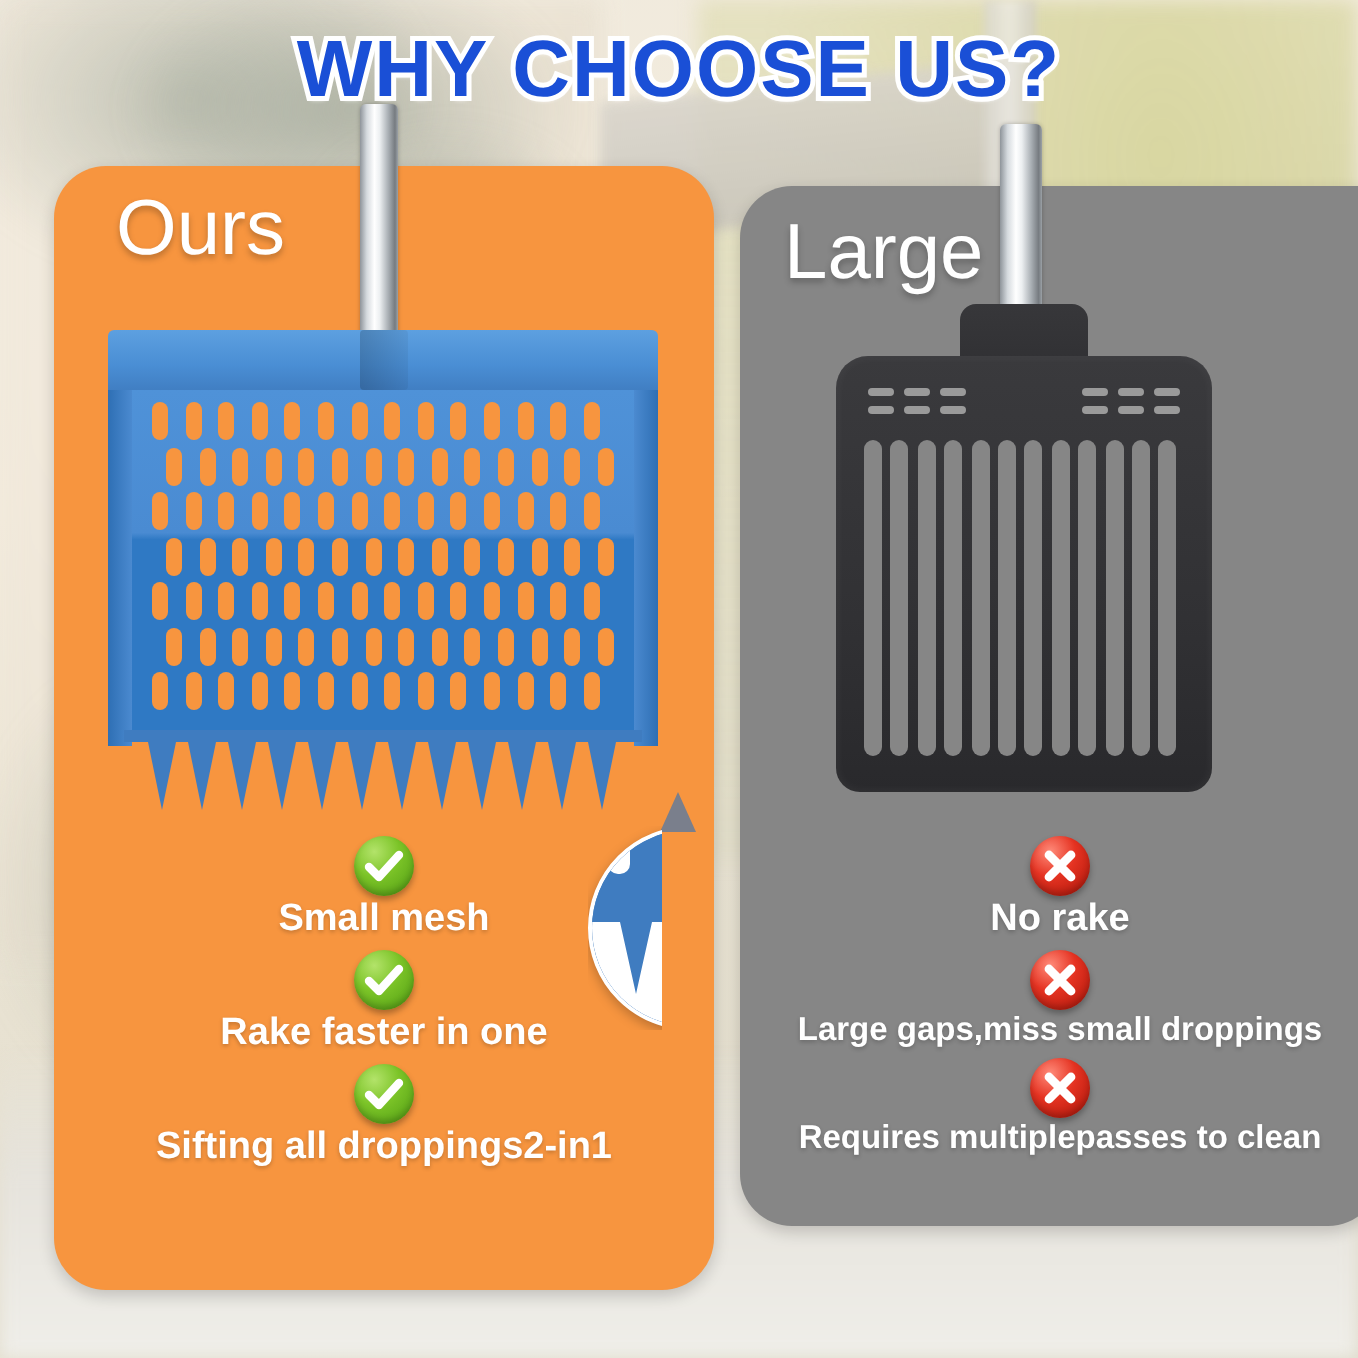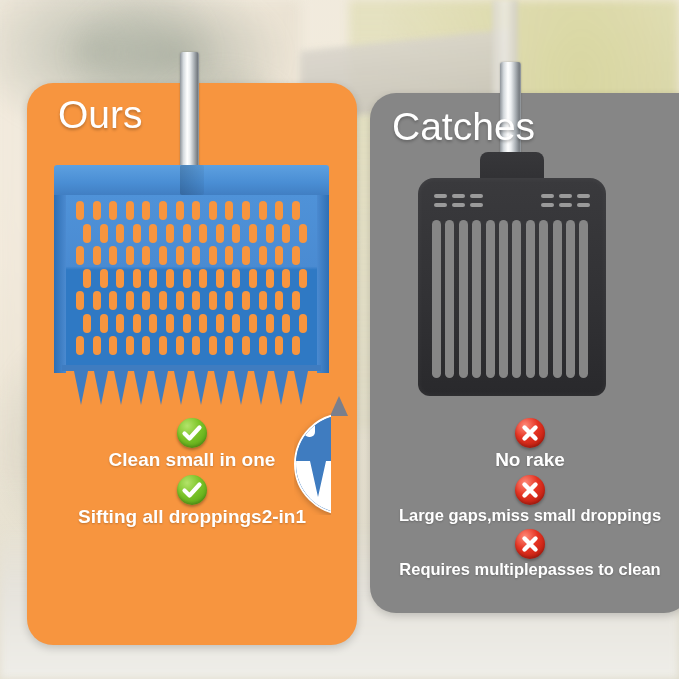--- a/index.html
+++ b/index.html
@@ -144,20 +144,21 @@
     <div class="bg-foliage" style="left:-30px;top:-40px;width:250px;height:180px;background:radial-gradient(ellipse at 50% 50%,rgba(150,160,145,.55),rgba(150,160,145,0) 70%);"></div>
     <div class="bg-foliage" style="left:60px;top:-20px;width:230px;height:150px;background:radial-gradient(ellipse at 50% 50%,rgba(130,142,128,.5),rgba(130,142,128,0) 70%);"></div>
     <div class="bg-foliage" style="left:150px;top:60px;width:150px;height:110px;background:radial-gradient(ellipse at 50% 50%,rgba(140,150,135,.42),rgba(140,150,135,0) 70%);"></div>
     <div class="bg-foliage" style="left:-10px;top:330px;width:160px;height:220px;background:radial-gradient(ellipse at 50% 50%,rgba(160,168,150,.35),rgba(160,168,150,0) 72%);"></div>
 
     <div class="bg-roof"></div>
     <div class="bg-post"></div>
     <div class="bg-ground"></div>
   </div>
 
+  <div class="title">WHY CHOOSE US?</div>
 
   <div class="panel panel-ours"></div>
 
   <div class="pole pole-blue"></div>
   <div class="blue-scoop">
     <div class="blue-top"></div>
     <div class="pole-shadow"></div>
     <div class="blue-body"></div>
     <div class="blue-body-left"></div>
     <div class="blue-body-right"></div>
@@ -294,21 +295,29 @@
 
   <div class="panel-label label-ours">Ours</div>
 
   <div class="bullets bullets-left">
     <div class="bullet">
       <span class="icon-badge icon-ok">
         <svg width="30" height="30" viewBox="0 0 30 30">
             <path d="M7.5,15.5 L12.5,20.5 L22.5,9.5" stroke="#ffffff" stroke-width="4.2" fill="none" stroke-linecap="round" stroke-linejoin="round"></path>
           </svg>
       </span>
-      <div class="bullet-text">Clean small in one</div>
+      <div class="bullet-text">Small mesh</div>
+    </div>
+    <div class="bullet">
+      <span class="icon-badge icon-ok">
+        <svg width="30" height="30" viewBox="0 0 30 30">
+            <path d="M7.5,15.5 L12.5,20.5 L22.5,9.5" stroke="#ffffff" stroke-width="4.2" fill="none" stroke-linecap="round" stroke-linejoin="round"></path>
+          </svg>
+      </span>
+      <div class="bullet-text">Rake faster in one</div>
     </div>
     <div class="bullet">
       <span class="icon-badge icon-ok">
         <svg width="30" height="30" viewBox="0 0 30 30">
             <path d="M7.5,15.5 L12.5,20.5 L22.5,9.5" stroke="#ffffff" stroke-width="4.2" fill="none" stroke-linecap="round" stroke-linejoin="round"></path>
           </svg>
       </span>
       <div class="bullet-text">Sifting all droppings2-in1</div>
     </div>
   </div>
@@ -346,21 +355,21 @@
           <i style="left: 80.4px;"></i>
           <i style="left: 93.8px;"></i>
           <i style="left: 107.2px;"></i>
           <i style="left: 120.6px;"></i>
           <i style="left: 134px;"></i>
           <i style="left: 147.4px;"></i>
         </div>
     </div>
   </div>
 
-  <div class="panel-label label-others">Catches</div>
+  <div class="panel-label label-others">Large</div>
 
   <div class="bullets bullets-right">
     <div class="bullet">
       <span class="icon-badge icon-no">
         <svg width="30" height="30" viewBox="0 0 30 30">
             <path d="M9.5,9.5 L20.5,20.5 M20.5,9.5 L9.5,20.5" stroke="#ffffff" stroke-width="4.4" fill="none" stroke-linecap="round"></path>
           </svg>
       </span>
       <div class="bullet-text">No rake</div>
     </div>

